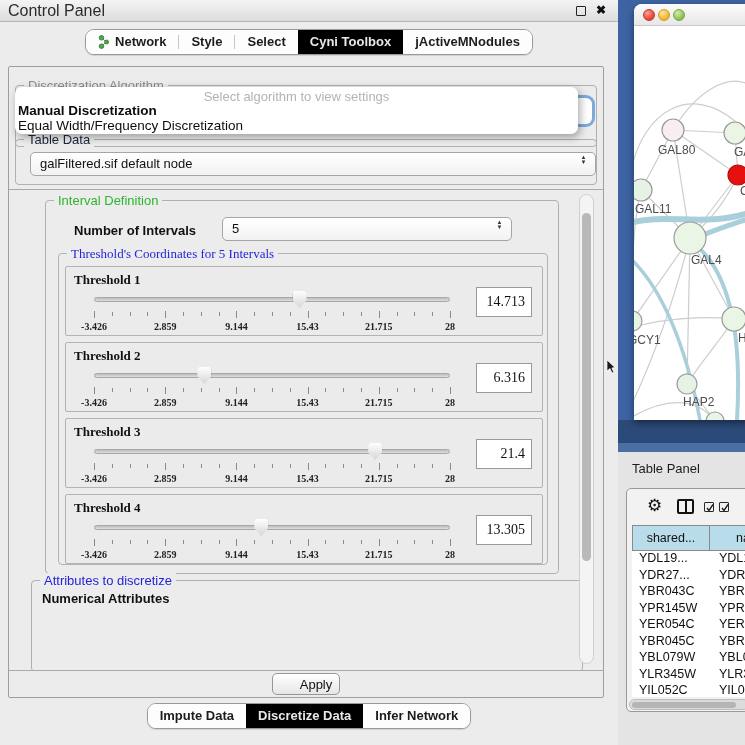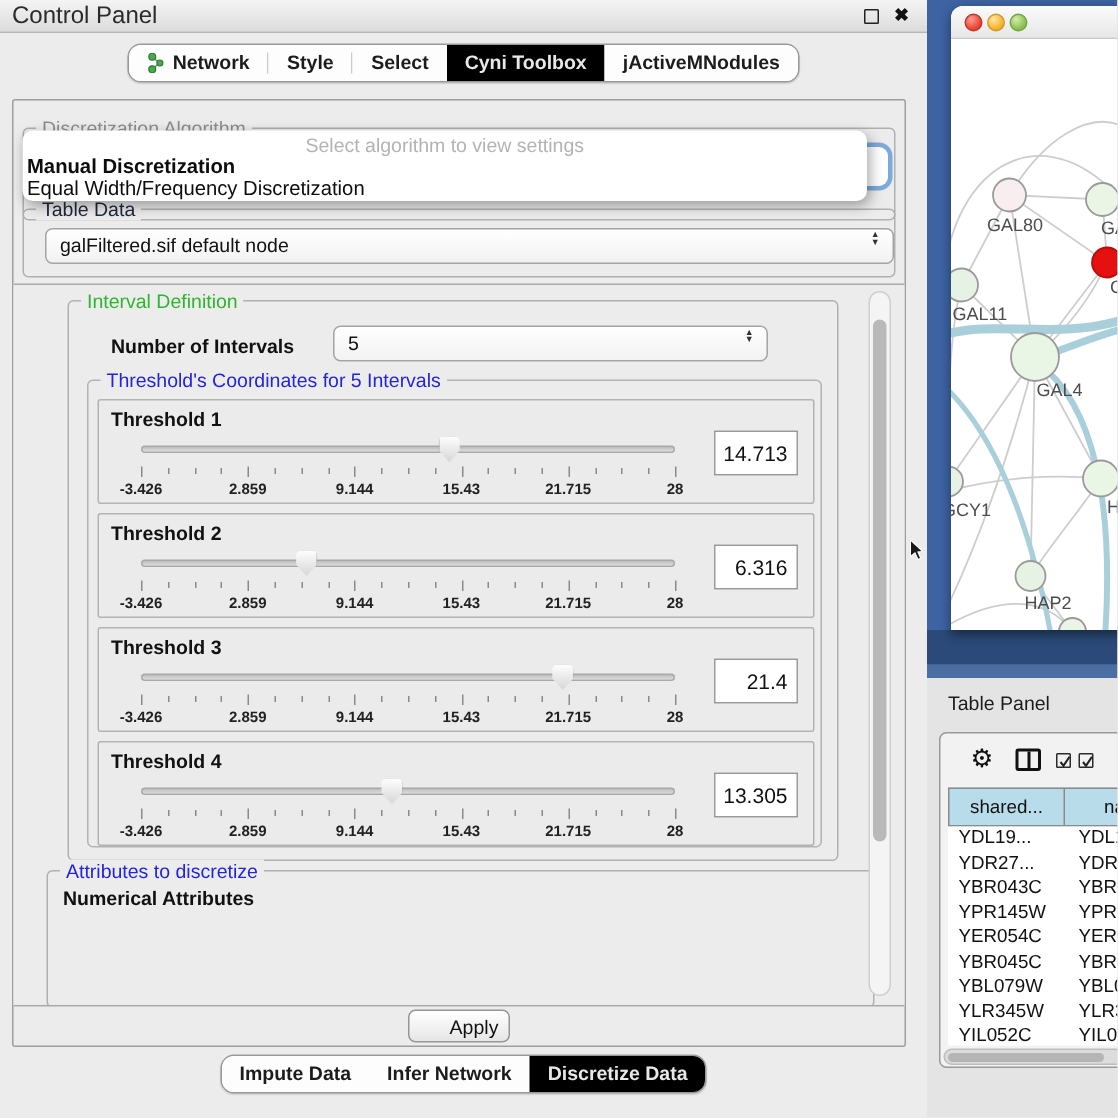--- a/index.html
+++ b/index.html
@@ -56,21 +56,21 @@
     font-size:6px; line-height:5px; color:#333; letter-spacing:0; }
   #tabledata-combo { left:14px; top:12px; width:566px; }
 
   #scroll-panel { position:absolute; left:0px; top:122px; width:594px; height:482px;
     background:#ececec; border-top:1px solid #a9a9a9; border-bottom:1px solid #a9a9a9;
     overflow:hidden; }
 
   #interval-group { left:36px; top:10px; width:514px; height:374px; }
   #noi-label { position:absolute; left:28px; top:22px; font-size:13px; font-weight:bold; color:#111; }
   #noi-combo { left:176px; top:16px; width:290px; }
-  #thr-group { left:12px; top:52px; width:490px; height:312px; border-color:#b3b3b3; }
+  #thr-group { left:12px; top:52px; width:490px; height:312px; border-color:#b3b3b3;font-family:Liberation Serif, serif; }
 
   .threshold-box { position:absolute; left:6px; width:478px; height:70px;
     border:1px solid #b3b3b3; border-radius:2px; background:#ebebeb; }
   .thr-label { position:absolute; left:8px; top:5px; font-size:13px; font-weight:bold; color:#111; }
   .slider { position:absolute; left:28px; top:24px; width:356px; height:44px; }
   .track { position:absolute; left:0; top:6px; width:356px; height:5px;
     background:linear-gradient(#bdbdbd,#dedede); border:1px solid #a8a8a8; border-radius:3px; }
   .thumb { position:absolute; top:0; width:14px; height:17px;
     background:linear-gradient(#fefefe,#d6d6d6);
     clip-path:polygon(14% 0,86% 0,100% 14%,100% 55%,50% 100%,0 55%,0 14%);
@@ -403,25 +403,25 @@
     </div>
 
     <button id="apply-btn">Apply</button>
   </div>
 
   <div id="bottom-tabbar">
     <div class="tabpill">
       <div class="tab">
         <span>Impute Data</span>
       </div>
+      <div class="tab active">
+        <span>Discretize Data</span>
+      </div>
       <div class="tab">
         <span>Infer Network</span>
-      </div>
-      <div class="tab active">
-        <span>Discretize Data</span>
       </div>
     </div>
   </div>
 
   <svg id="cursor" width="11" height="15" viewBox="0 0 11 15">
     <polygon points="1,0 1,11 4,8.6 6,13 7.8,12.2 5.9,8 9,7.6" fill="#1a1a1a" stroke="#fff" stroke-width="0.7"></polygon>
   </svg>
 
   <div id="desktop">
     <div id="strip1"></div>

